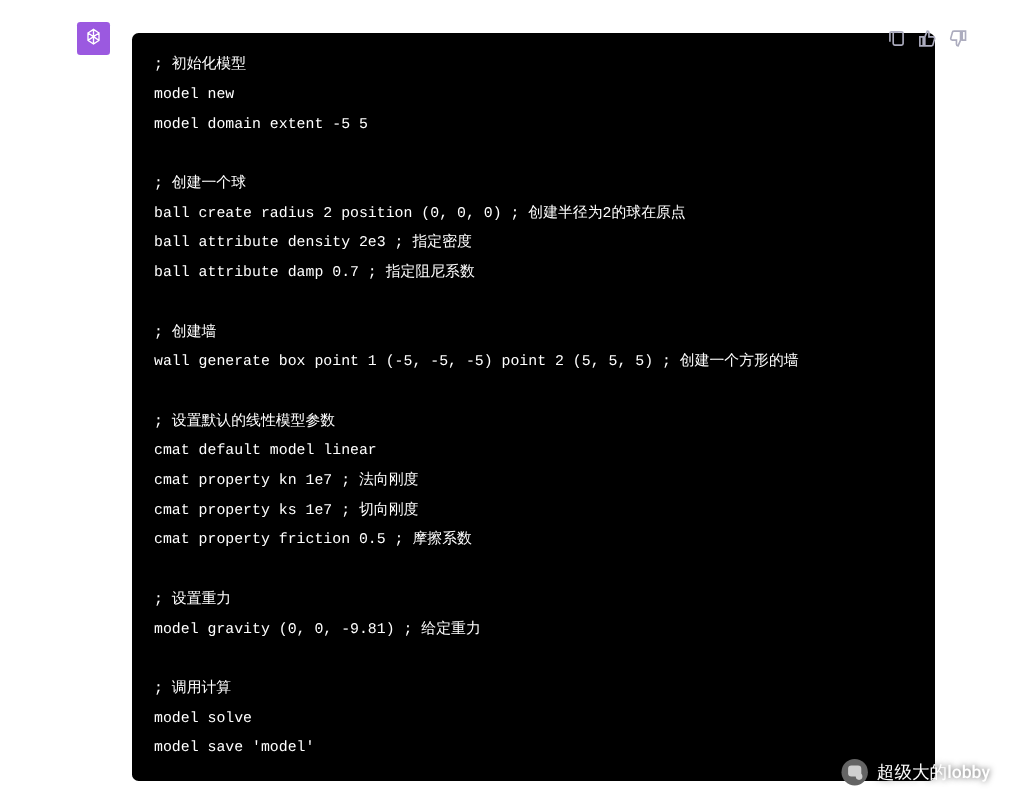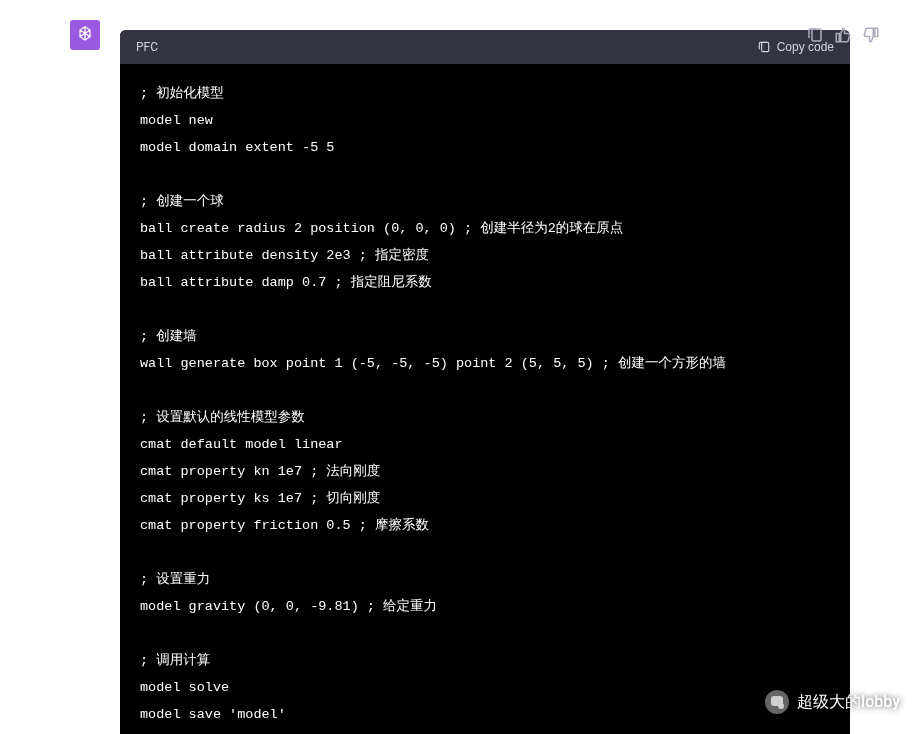--- a/index.html
+++ b/index.html
@@ -149,30 +149,20 @@
 
 <div class="message-container">
   <div class="avatar-row">
     <div class="avatar">
       <svg viewBox="0 0 24 24" fill="none" stroke="#fff" stroke-width="1.5">
         <path d="M12 2 L18 6 L18 14 L12 18 L6 14 L6 6 Z M12 2 L12 10 M6 6 L12 10 M18 6 L12 10 M12 10 L12 18 M6 14 L12 10 M18 14 L12 10" stroke-linecap="round"></path>
       </svg>
     </div>
     <div class="message-content">
       <div class="code-block">
-        <div class="code-header">
-          <span class="code-lang">PFC</span>
-          <button class="copy-code-btn">
-            <svg viewBox="0 0 24 24" fill="none" stroke="currentColor" stroke-width="2">
-              <rect x="8" y="4" width="12" height="16" rx="2"></rect>
-              <path d="M4 16 L4 6 a2 2 0 0 1 2-2 L14 4"></path>
-            </svg>
-            <span>Copy code</span>
-          </button>
-        </div>
         <div class="code-content">; 初始化模型
 model new
 model domain extent -5 5
 
 ; 创建一个球
 ball create radius 2 position (0, 0, 0) ; 创建半径为2的球在原点
 ball attribute density 2e3 ; 指定密度
 ball attribute damp 0.7 ; 指定阻尼系数
 
 ; 创建墙

